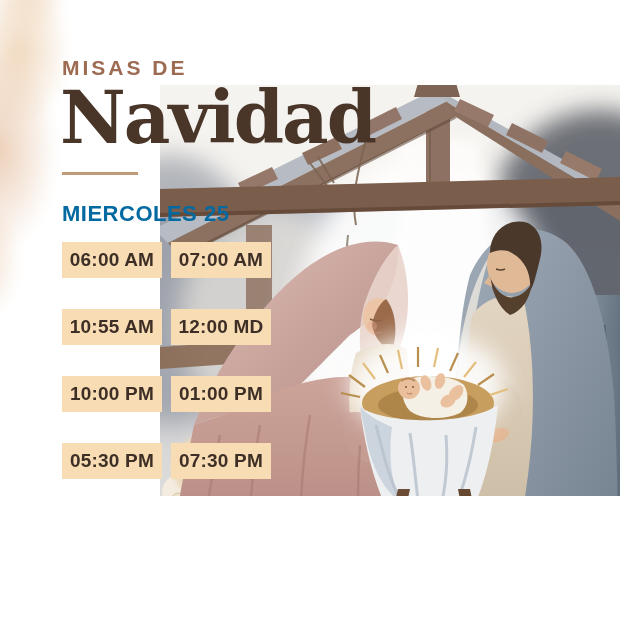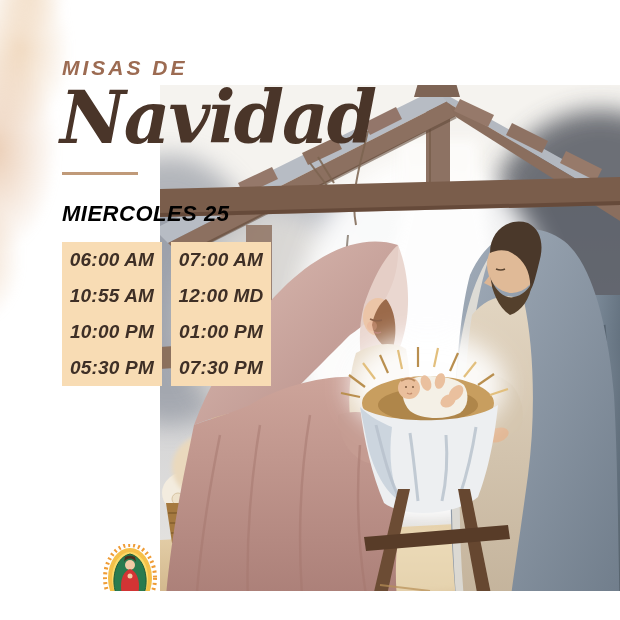--- a/index.html
+++ b/index.html
@@ -1,18 +1,18 @@
 <!DOCTYPE html>
 <html><head>
 <meta charset="utf-8">
 <style>
   html,body{margin:0;padding:0;}
   body{width:620px;height:620px;overflow:hidden;background:#ffffff;
        font-family:"Liberation Sans", sans-serif;}
-  .poster{position:relative;width:620px;height:591px;background:#ffffff;overflow:hidden;font-style:italic;}
+  .poster{position:relative;width:620px;height:496px;background:#ffffff;overflow:hidden;}
 
   
   .blotch{position:absolute;left:-60px;top:-40px;width:200px;height:380px;z-index:1;
     background:
       radial-gradient(ellipse 90px 150px at 55px 190px, rgba(219,166,122,.55), rgba(219,166,122,0) 70%),
       radial-gradient(ellipse 70px 110px at 80px 90px, rgba(233,197,158,.65), rgba(233,197,158,0) 72%),
       radial-gradient(ellipse 60px 90px at 40px 300px, rgba(226,183,142,.45), rgba(226,183,142,0) 70%),
       radial-gradient(ellipse 50px 60px at 90px 30px, rgba(238,211,180,.6), rgba(238,211,180,0) 75%);
     filter:blur(4px);}
 
@@ -20,25 +20,25 @@
   .nativity{position:absolute;left:160px;top:85px;width:460px;height:535px;z-index:2;overflow:hidden;}
   .nativity svg{display:block;}
 
   
   .eyebrow{position:absolute;left:62px;top:56px;z-index:5;color:#9c6b52;
     font-size:21px;font-weight:bold;letter-spacing:3px;}
   .title{position:absolute;left:56px;top:74px;margin:4px;z-index:5;color:#4a3529;
     font-family:"DejaVu Serif", serif;font-weight:bold;font-size:72px;
     letter-spacing:-2px;line-height:1.1;}
   .underline{position:absolute;left:62px;top:172px;width:76px;height:3px;background:#c09a79;z-index:5;}
-  .date{position:absolute;left:62px;top:201px;z-index:5;color:#000000;
+  .date{position:absolute;left:62px;top:201px;z-index:5;color:#0369a1;
     font-size:22px;font-weight:800;letter-spacing:.5px;}
 
   
-  .schedule{position:absolute;left:62px;top:242px;z-index:5;display:flex;flex-direction:column;}
+  .schedule{position:absolute;left:62px;top:242px;z-index:5;display:flex;flex-direction:column;gap:31px;}
   .sched-row{display:flex;gap:9px;}
   .badge{min-width:88px;height:36px;padding:0 6px;background:#f8dcb4;color:#3e2f26;
     display:flex;align-items:center;justify-content:center;
     font-size:19px;font-weight:800;letter-spacing:.2px;white-space:nowrap;}
 
   
   .logo{position:absolute;left:98px;top:544px;width:64px;height:76px;z-index:6;}
   .parish{position:absolute;left:170px;top:597px;z-index:6;color:#8d5747;
     font-size:20px;font-weight:800;letter-spacing:.3px;white-space:nowrap;
     text-shadow:-2px -2px 0 #fff,2px -2px 0 #fff,-2px 2px 0 #fff,2px 2px 0 #fff,

